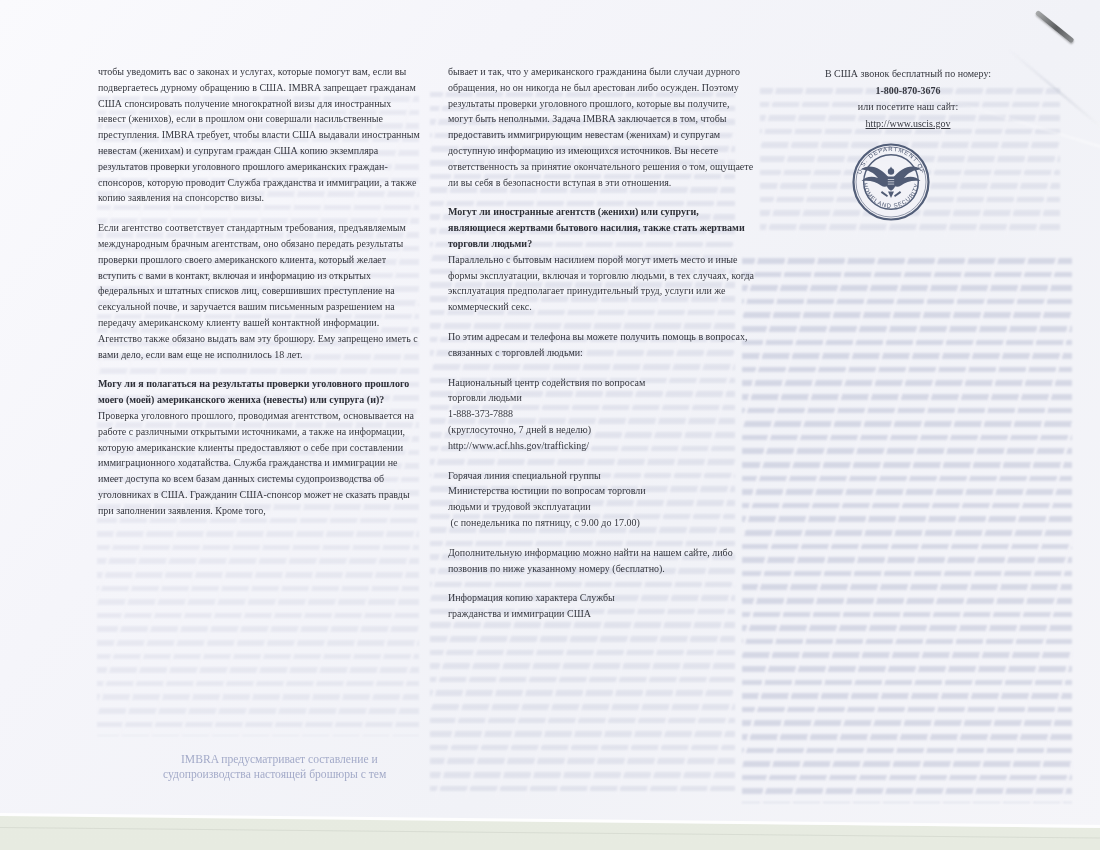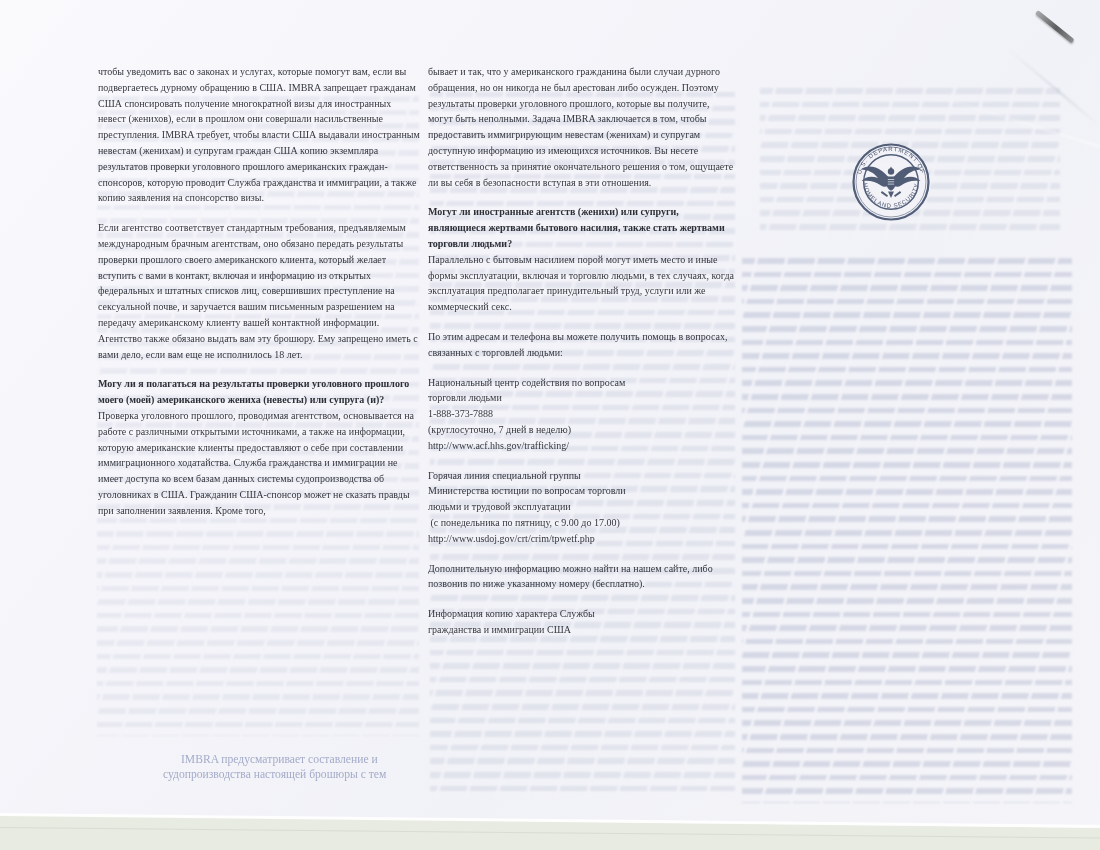--- a/index.html
+++ b/index.html
@@ -13,21 +13,21 @@
     background:linear-gradient(128deg,#fafafd 0%,#f5f5fa 30%,#f1f2f7 62%,#f5f5f9 100%);
     clip-path:polygon(0 0, 100% 0, 100% 97.4%, 0 95.9%);
   }
   .paper-edge{
     position:absolute; left:0; top:813px; width:1100px; height:3px;
     background:rgba(255,255,255,.92); transform:rotate(0.62deg);
     transform-origin:left center; filter:blur(.7px);
   }
   .col{ position:absolute; color:#35373f; font-size:10px; line-height:15.8px; z-index:3; }
   .col1{ left:98px;  top:64px; width:323px; }
-  .col2{ left:428px; top:64px; width:307px; }
+  .col2{ left:448px; top:64px; width:307px; }
   .col3{ left:745px; top:66px; width:326px; text-align:center; line-height:16.6px; }
   .para{ margin:0 0 14px 0; }
   .h{ font-weight:700; margin:0; color:#2d2f37; }
   .ml{ white-space:pre-line; }
   .pre{ white-space:pre-wrap; }
   .line{ margin:0; }
   .hotline{ margin:0 0 14px 0; }
   .phone-b{ font-weight:700; }
   .site-url{ text-decoration:underline; }
   .seal-wrap{
@@ -105,28 +105,33 @@
       <div class="line">1-888-373-7888</div>
       <div class="line">(круглосуточно, 7 дней в неделю)</div>
       <div class="line">http://www.acf.hhs.gov/trafficking/</div>
     </div>
 
     <div class="hotline">
       <div class="line ml">Горячая линия специальной группы
 Министерства юстиции по вопросам торговли
 людьми и трудовой эксплуатации</div>
       <div class="line pre"> (с понедельника по пятницу, с 9.00 до 17.00)</div>
-      <div class="line">http://www.usdoj.gov/crt/crim/tpwetf.php</div>
     </div>
 
     <p class="para">Дополнительную информацию можно найти на нашем сайте, либо позвонив по ниже указанному номеру (бесплатно).</p>
     <p class="para ml">Информация копию характера Службы
 гражданства и иммиграции США</p>
   </div>
 
+  <div class="col col3">
+    <div class="line">В США звонок бесплатный по номеру:</div>
+    <div class="line phone-b">1-800-870-3676</div>
+    <div class="line">или посетите наш сайт:</div>
+    <div class="line site-url">http://www.uscis.gov</div>
+  </div>
 
   <div class="seal-wrap">
     <svg viewBox="0 0 80 80" width="80" height="80" aria-hidden="true">
       <circle cx="40" cy="40" r="37.5" fill="#f3f3f8" stroke="#46536f" stroke-width="2.2"></circle>
       <circle cx="40" cy="40" r="35" fill="none" stroke="#46536f" stroke-width="0.6"></circle>
       <circle cx="40" cy="40" r="27.3" fill="none" stroke="#46536f" stroke-width="1.5"></circle>
       <defs>
         <path id="arcTop" d="M 9 40 A 31 31 0 1 1 71 40"></path>
         <path id="arcBot" d="M 12.5 43 A 28 28 0 0 0 67.5 43"></path>
       </defs>

